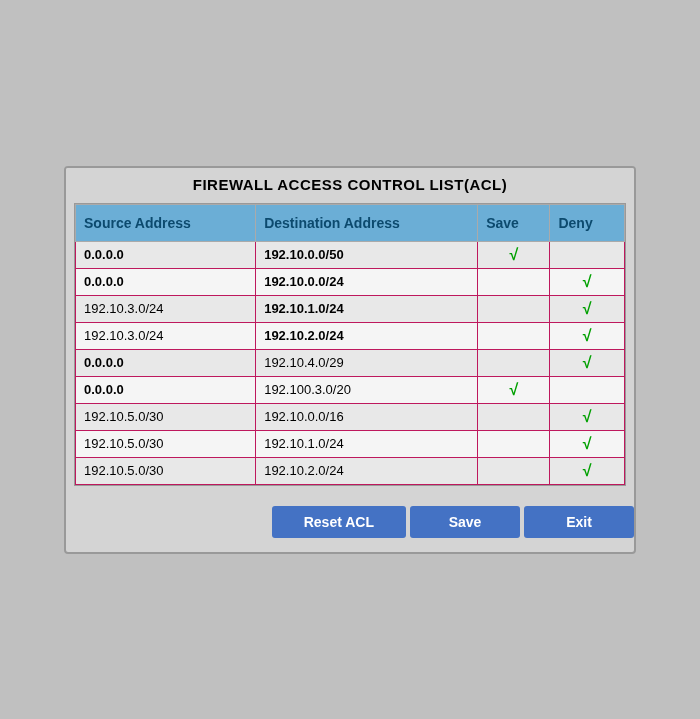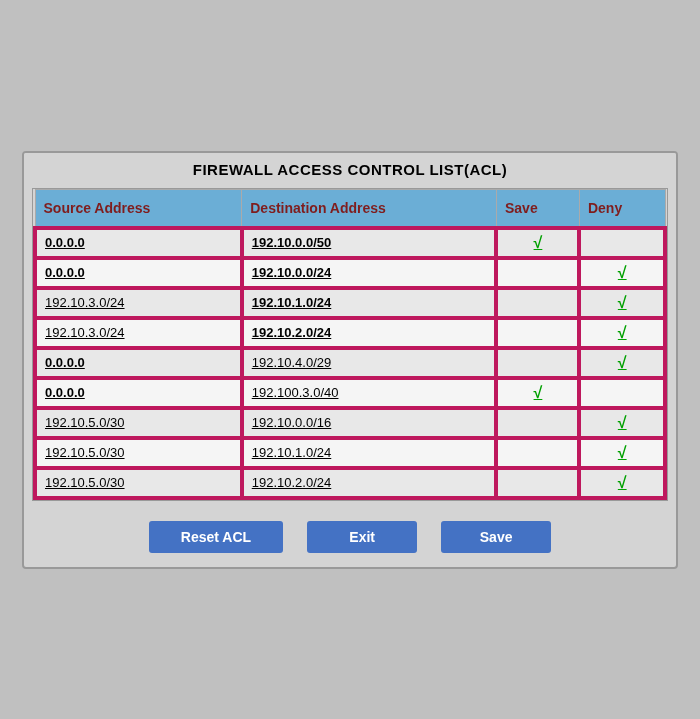--- a/index.html
+++ b/index.html
@@ -8,21 +8,21 @@
       background: #c0c0c0;
       font-family: Arial, sans-serif;
       display: flex;
       justify-content: center;
       align-items: center;
       width: 700px;
       height: 719px;
     }
 
     .window {
-      width: 656px;
+      width: 572px;
       background: #d4d4d4;
       border: 2px solid #999;
       border-radius: 4px;
       overflow: hidden;
     }
 
     .title-bar {
       background: #d4d4d4;
       text-align: center;
       font-size: 15px;
@@ -44,59 +44,58 @@
 
     thead tr {
       background: #6baed6;
     }
 
     thead th {
       padding: 10px 8px;
       text-align: left;
       font-size: 14px;
       font-weight: bold;
-      color: #7f1d1d;
+      color: #0c4a6e;
       border: 1px solid #aaa;
     }
 
     tbody tr:nth-child(odd) {
       background: #e8e8e8;
     }
 
     tbody tr:nth-child(even) {
       background: #f5f5f5;
     }
 
     tbody td {
       padding: 4px 8px;
       font-size: 13px;
       color: #000;
-      border: 4px solid #be185d;
-      text-decoration: underline;
+      border: 1px solid #be185d;
     }
 
     .bold {
       font-weight: bold;
     }
 
     .checkmark {
       color: #00a000;
       font-size: 16px;
       font-weight: bold;
       text-align: center;
     }
 
     td.checkmark {
       text-align: center;
     }
 
     .button-row {
       display: flex;
-      justify-content: center;
-      gap: 24px;
+      justify-content: flex-end;
+      gap: 4px;
       padding: 12px 0 14px 0;
     }
 
     .btn {
       background: #4472c4;
       color: #fff;
       border: none;
       border-radius: 3px;
       padding: 8px 32px;
       font-size: 14px;
@@ -149,21 +148,21 @@
             <td class="checkmark">√</td>
           </tr>
           <tr>
             <td class="bold">0.0.0.0</td>
             <td>192.10.4.0/29</td>
             <td class="checkmark"></td>
             <td class="checkmark">√</td>
           </tr>
           <tr>
             <td class="bold">0.0.0.0</td>
-            <td>192.100.3.0/40</td>
+            <td>192.100.3.0/20</td>
             <td class="checkmark">√</td>
             <td class="checkmark"></td>
           </tr>
           <tr>
             <td>192.10.5.0/30</td>
             <td>192.10.0.0/16</td>
             <td class="checkmark"></td>
             <td class="checkmark">√</td>
           </tr>
           <tr>
@@ -177,16 +176,16 @@
             <td>192.10.2.0/24</td>
             <td class="checkmark"></td>
             <td class="checkmark">√</td>
           </tr>
         </tbody>
     </table>
   </div>
 
   <div class="button-row">
     <button class="btn">Reset ACL</button>
+    <button class="btn">Save</button>
     <button class="btn">Exit</button>
-    <button class="btn">Save</button>
   </div>
 </div>
 
 </body></html>

